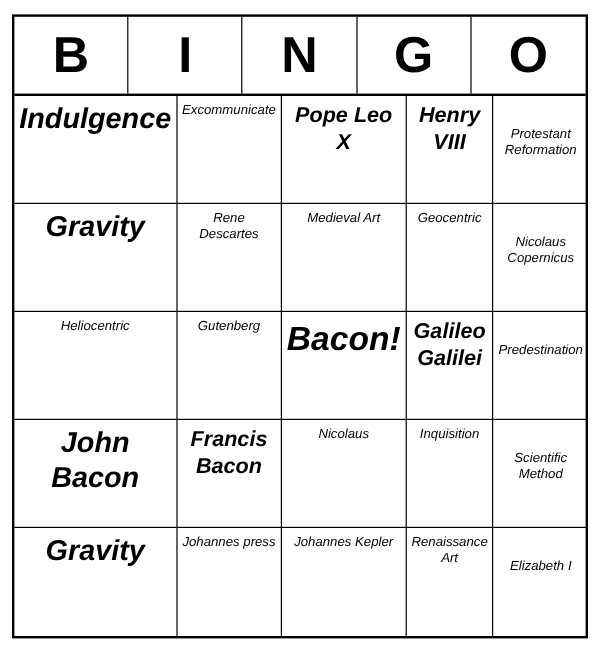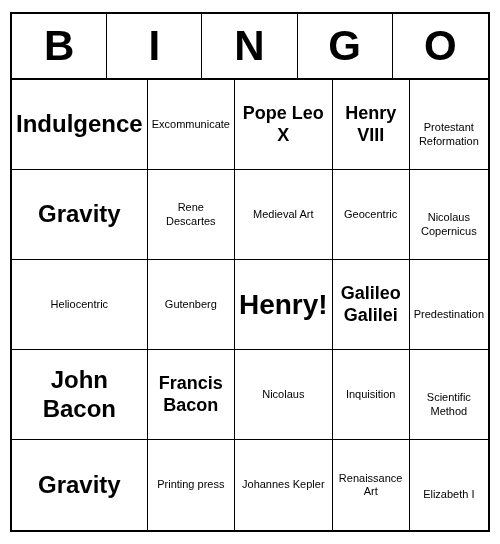--- a/index.html
+++ b/index.html
@@ -33,24 +33,25 @@
     }
     .bingo-grid {
       display: grid;
       grid-template-columns: repeat(5, 1fr);
       grid-template-rows: repeat(5, 90px);
     }
     .bingo-cell {
       border-right: 1px solid #000;
       border-bottom: 1px solid #000;
       display: flex;
-      align-items: center;
+      align-items: flex-start;
       justify-content: center;
       text-align: center;
       padding: 6px 4px;
+      font-style: italic;
     }
     .bingo-cell:nth-child(5n) {
       border-right: none;
       margin-top: 20px;
     }
     .bingo-cell:nth-child(n+21) {
       border-bottom: none;
     }
     .cell-text {
       font-size: 13px;
@@ -114,21 +115,21 @@
       <div class="bingo-cell">
         <span class="cell-text small">Nicolaus Copernicus</span>
       </div>
       <div class="bingo-cell">
         <span class="cell-text small">Heliocentric</span>
       </div>
       <div class="bingo-cell">
         <span class="cell-text small">Gutenberg</span>
       </div>
       <div class="bingo-cell">
-        <span class="cell-text free">Henry!</span>
+        <span class="cell-text free">Bacon!</span>
       </div>
       <div class="bingo-cell">
         <span class="cell-text medium">Galileo Galilei</span>
       </div>
       <div class="bingo-cell">
         <span class="cell-text small">Predestination</span>
       </div>
       <div class="bingo-cell">
         <span class="cell-text large">John Bacon</span>
       </div>
@@ -141,21 +142,21 @@
       <div class="bingo-cell">
         <span class="cell-text small">Inquisition</span>
       </div>
       <div class="bingo-cell">
         <span class="cell-text small">Scientific Method</span>
       </div>
       <div class="bingo-cell">
         <span class="cell-text large">Gravity</span>
       </div>
       <div class="bingo-cell">
-        <span class="cell-text small">Printing press</span>
+        <span class="cell-text small">Johannes press</span>
       </div>
       <div class="bingo-cell">
         <span class="cell-text small">Johannes Kepler</span>
       </div>
       <div class="bingo-cell">
         <span class="cell-text small">Renaissance Art</span>
       </div>
       <div class="bingo-cell">
         <span class="cell-text small">Elizabeth I</span>
       </div>

